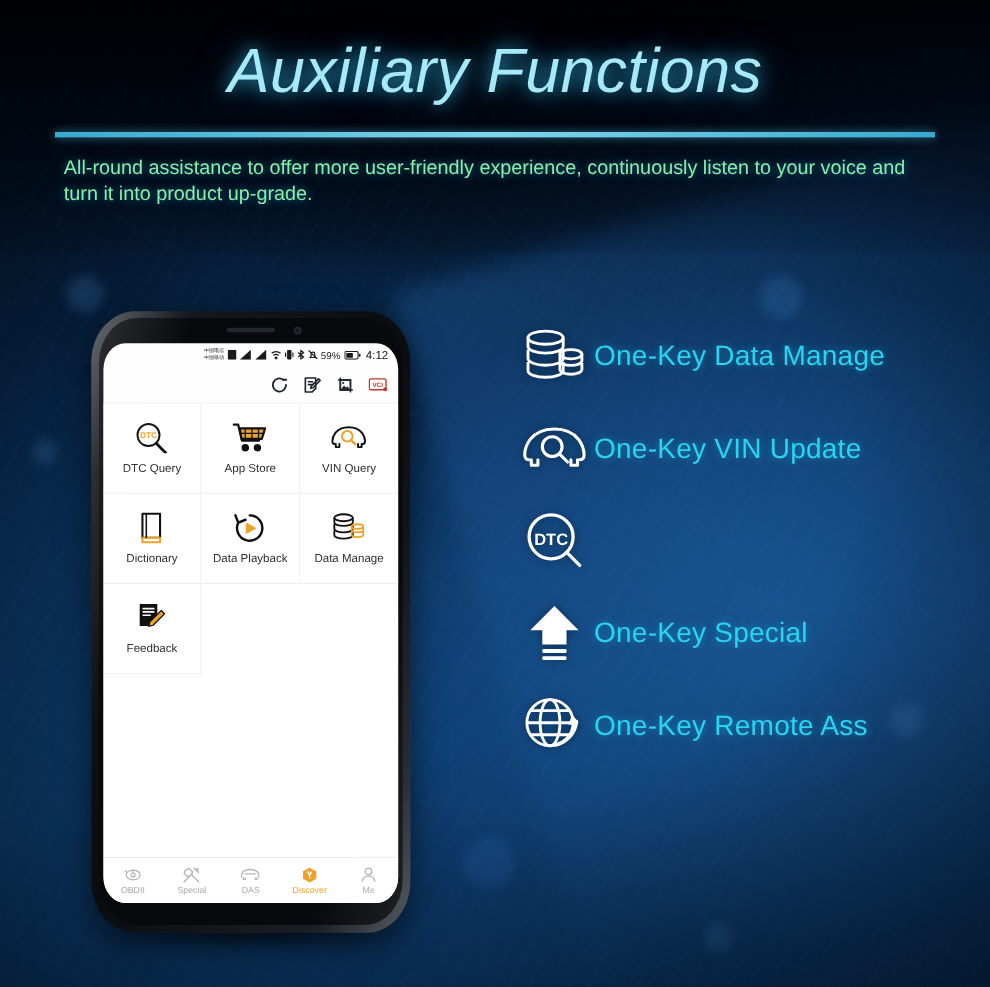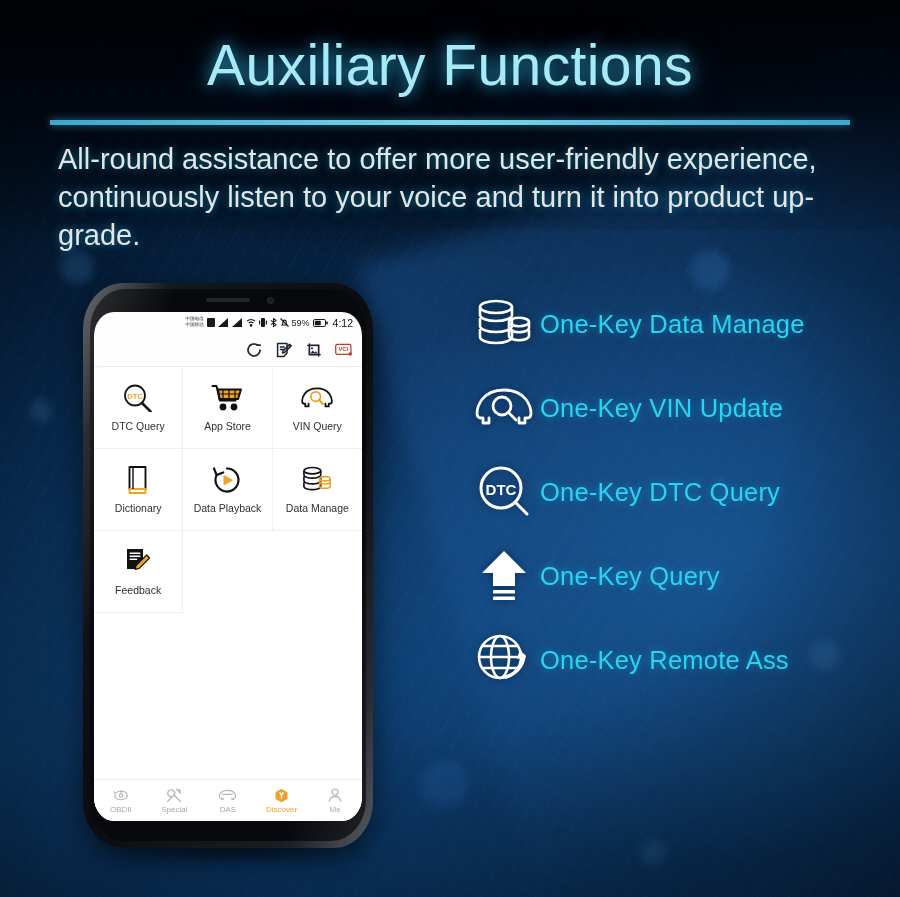--- a/index.html
+++ b/index.html
@@ -52,33 +52,34 @@
   
   #header { position:absolute; left:0; top:0; width:900px; z-index:5; }
   #page-title {
     text-align:center;
     font-size:57px;
     font-weight:400;
     letter-spacing:0.4px;
     color:#a6eaf7;
     padding-top:32px;
     text-shadow:0 0 16px rgba(60,190,235,0.85), 0 0 34px rgba(40,150,215,0.55);
+    font-style:italic;
   }
   #title-divider {
     margin:22px auto 0;
     width:800px; height:5px;
     background:linear-gradient(90deg, #39a9cf 0%, #7fd6ec 50%, #39a9cf 100%);
     box-shadow:0 0 9px rgba(90,200,235,0.55);
   }
   #subtitle {
     margin:16px 0 0 58px;
     width:800px;
-    font-size:29px;
+    font-size:18px;
     line-height:1.31;
-    color:#e5e5e5;
+    color:#86efac;
     text-shadow:0 0 9px rgba(30,190,230,0.6);
   }
 
   
   #feature-list {
     position:absolute; left:468px; top:282px; width:448px; z-index:5;
   }
   .feature-row { display:flex; align-items:center; height:84px; }
   .feature-icon {
     width:72px; min-width:72px; height:62px;
@@ -246,33 +247,32 @@
   </div>
 
   <div class="feature-row">
     <div class="feature-icon">
       <svg width="56" height="56" viewBox="0 0 56 56" fill="none" stroke="#ffffff" stroke-width="3" stroke-linecap="round">
         <circle cx="25" cy="24" r="20"></circle>
         <path d="M39 38l12 12"></path>
         <text x="25" y="31" font-family="Liberation Sans, sans-serif" font-size="15" font-weight="bold" fill="#ffffff" stroke="none" text-anchor="middle">DTC</text>
       </svg>
     </div>
-    <div class="feature-label">One-Key DTC Query</div>
   </div>
 
 
   <div class="feature-row">
     <div class="feature-icon">
       <svg width="50" height="54" viewBox="0 0 50 54" fill="#ffffff">
         <path d="M25 2L47 24H36v13H14V24H3z"></path>
         <rect x="14" y="41" width="22" height="3.6" rx="1.2"></rect>
         <rect x="14" y="47.5" width="22" height="3.6" rx="1.2"></rect>
       </svg>
     </div>
-    <div class="feature-label">One-Key Query</div>
+    <div class="feature-label">One-Key Special</div>
   </div>
 
   <div class="feature-row">
     <div class="feature-icon">
       <svg width="56" height="54" viewBox="0 0 56 54" fill="none" stroke="#ffffff" stroke-width="2.6">
         <circle cx="24" cy="24" r="21"></circle>
         <ellipse cx="24" cy="24" rx="9" ry="21"></ellipse>
         <path d="M3 24h42M6.5 13h35M6.5 35h35"></path>
         <path d="M30 44c10-3 17-11 18-21" stroke-width="3.4" stroke-linecap="round"></path>
         <path d="M44 16l6 8-9 2z" fill="#ffffff" stroke="none"></path>

